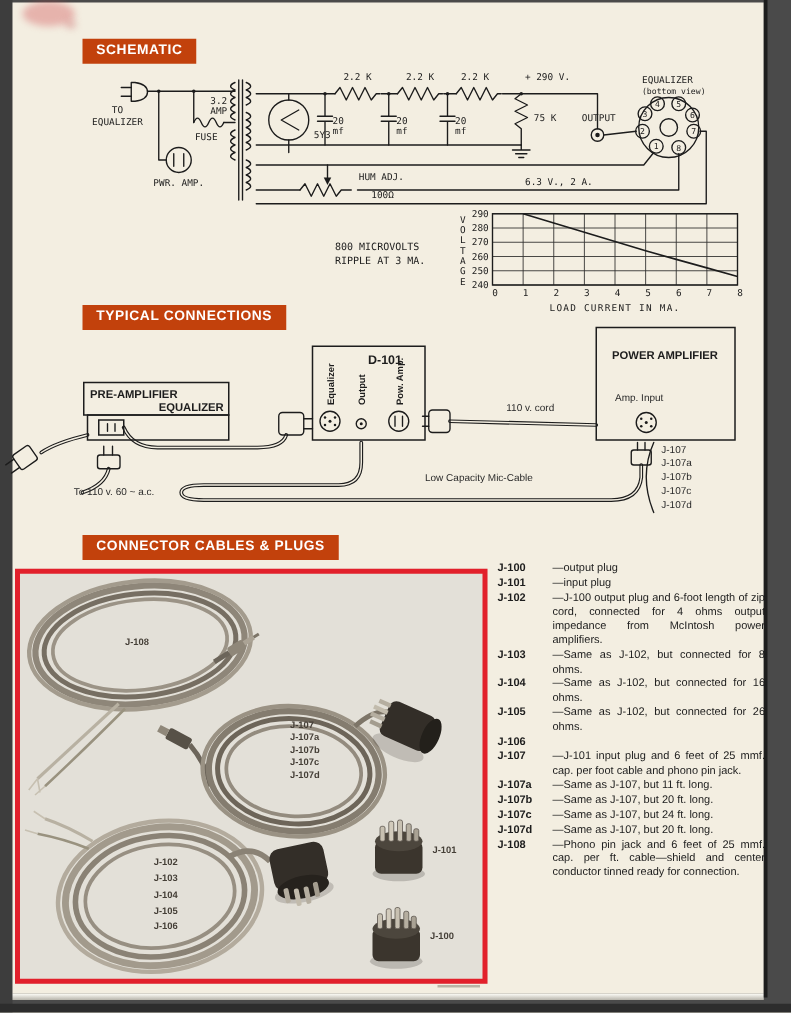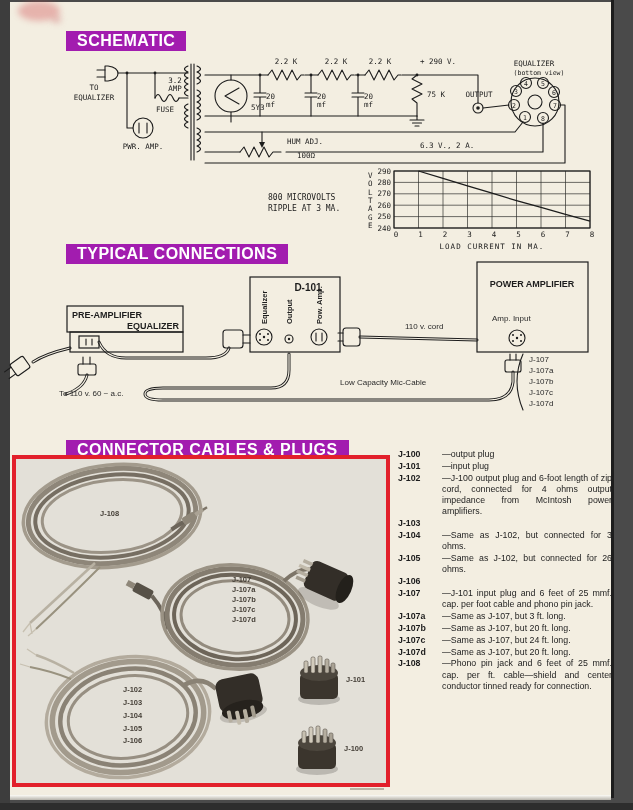--- a/index.html
+++ b/index.html
@@ -10,25 +10,25 @@
   #page{left:10px;top:2px;width:601px;height:793px;background:#f3eee1;}
   #page-bottom-curl{left:10px;top:795px;width:601px;height:5px;
        background:linear-gradient(#fdfcf7,#b7b4ab);}
   #right-seam{left:611px;top:0;width:3px;height:798px;background:#1d1d1d;}
   #bottom-bar{left:0;top:803px;width:633px;height:7px;background:#2d2d2d;}
   .smudge{border-radius:50%;filter:blur(3px);}
   #smudge1{left:18px;top:1px;width:42px;height:20px;background:rgba(205,70,75,.35);}
   #smudge2{left:52px;top:16px;width:9px;height:7px;background:rgba(190,60,70,.30);}
   #page-mark{left:350px;top:788px;width:34px;height:2px;background:#b9b3a5;}
 
-  .red-banner{background:#a21caf;color:#ffffff;font-weight:bold;font-size:16px;
+  .red-banner{background:#c2410c;color:#ffffff;font-weight:bold;font-size:11px;
        line-height:13px;letter-spacing:.5px;padding:3px 11px 4px;white-space:nowrap;}
   #banner-schematic{left:66px;top:31px;}
   #banner-typical{left:66px;top:244px;}
-  #banner-connector{left:66px;top:440px;}
+  #banner-connector{left:66px;top:428px;}
 
   svg{display:block;}
   svg text{fill:#1c1c1c;}
   .sf{font:7.5px "DejaVu Sans Mono",monospace;}
   .sfs{font:6.5px "DejaVu Sans Mono",monospace;}
   .ln{stroke:#1c1c1c;stroke-width:1.1;fill:none;stroke-linecap:round;stroke-linejoin:round;}
   .dot{fill:#1c1c1c;}
 
   #schematic-svg{left:0;top:52px;}
   #ripple-note{left:268px;top:192px;font:8px/11px "DejaVu Sans Mono",monospace;color:#1c1c1c;
@@ -449,39 +449,40 @@
   <div class="ci">
       <span class="term">J-101</span>
       <span class="desc">—input plug</span>
     </div>
   <div class="ci">
       <span class="term">J-102</span>
       <span class="desc">—J-100 output plug and 6-foot length of zip cord, connected for 4 ohms output impedance from McIntosh power amplifiers.</span>
     </div>
   <div class="ci">
       <span class="term">J-103</span>
+      <span class="desc">—Same as J-102, but connected for 8 ohms.</span>
     </div>
   <div class="ci">
       <span class="term">J-104</span>
-      <span class="desc">—Same as J-102, but connected for 3 ohms.</span>
+      <span class="desc">—Same as J-102, but connected for 16 ohms.</span>
     </div>
   <div class="ci">
       <span class="term">J-105</span>
       <span class="desc">—Same as J-102, but connected for 26 ohms.</span>
     </div>
   <div class="ci">
       <span class="term">J-106</span>
     </div>
   <div class="ci">
       <span class="term">J-107</span>
       <span class="desc">—J-101 input plug and 6 feet of 25 mmf. cap. per foot cable and phono pin jack.</span>
     </div>
   <div class="ci">
       <span class="term">J-107a</span>
-      <span class="desc">—Same as J-107, but 3 ft. long.</span>
+      <span class="desc">—Same as J-107, but 11 ft. long.</span>
     </div>
   <div class="ci">
       <span class="term">J-107b</span>
       <span class="desc">—Same as J-107, but 20 ft. long.</span>
     </div>
   <div class="ci">
       <span class="term">J-107c</span>
       <span class="desc">—Same as J-107, but 24 ft. long.</span>
     </div>
   <div class="ci">

